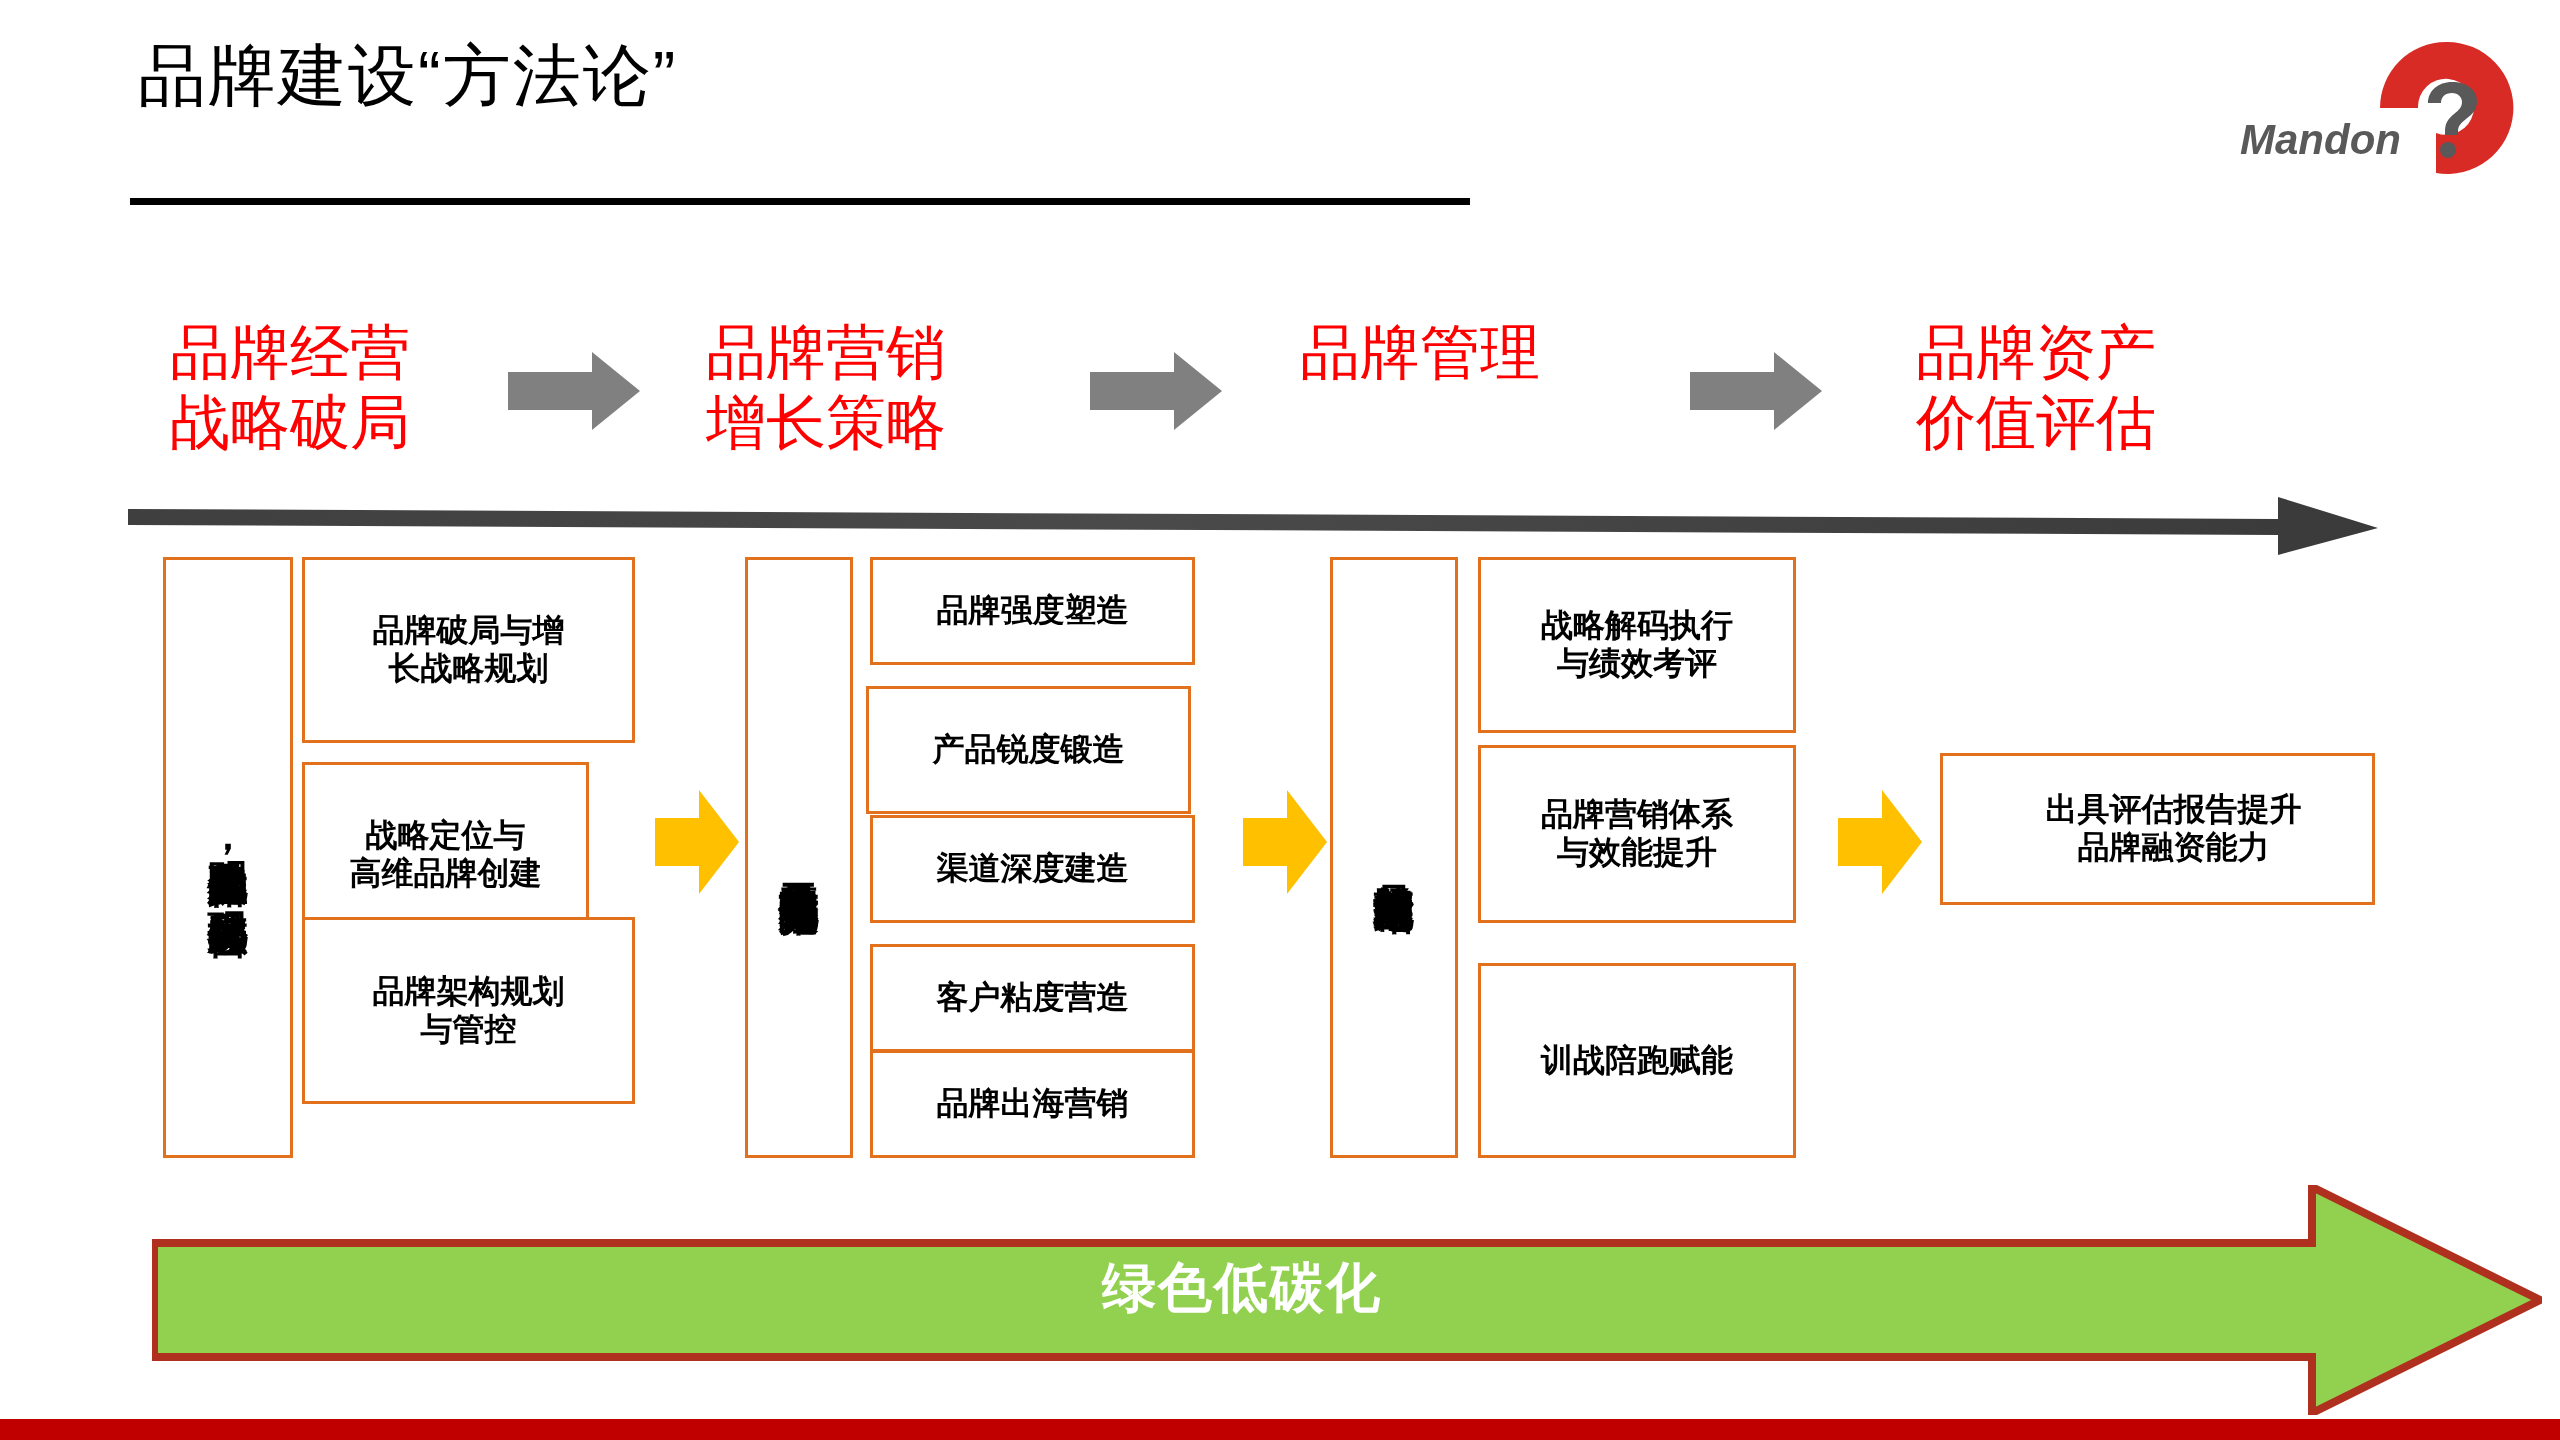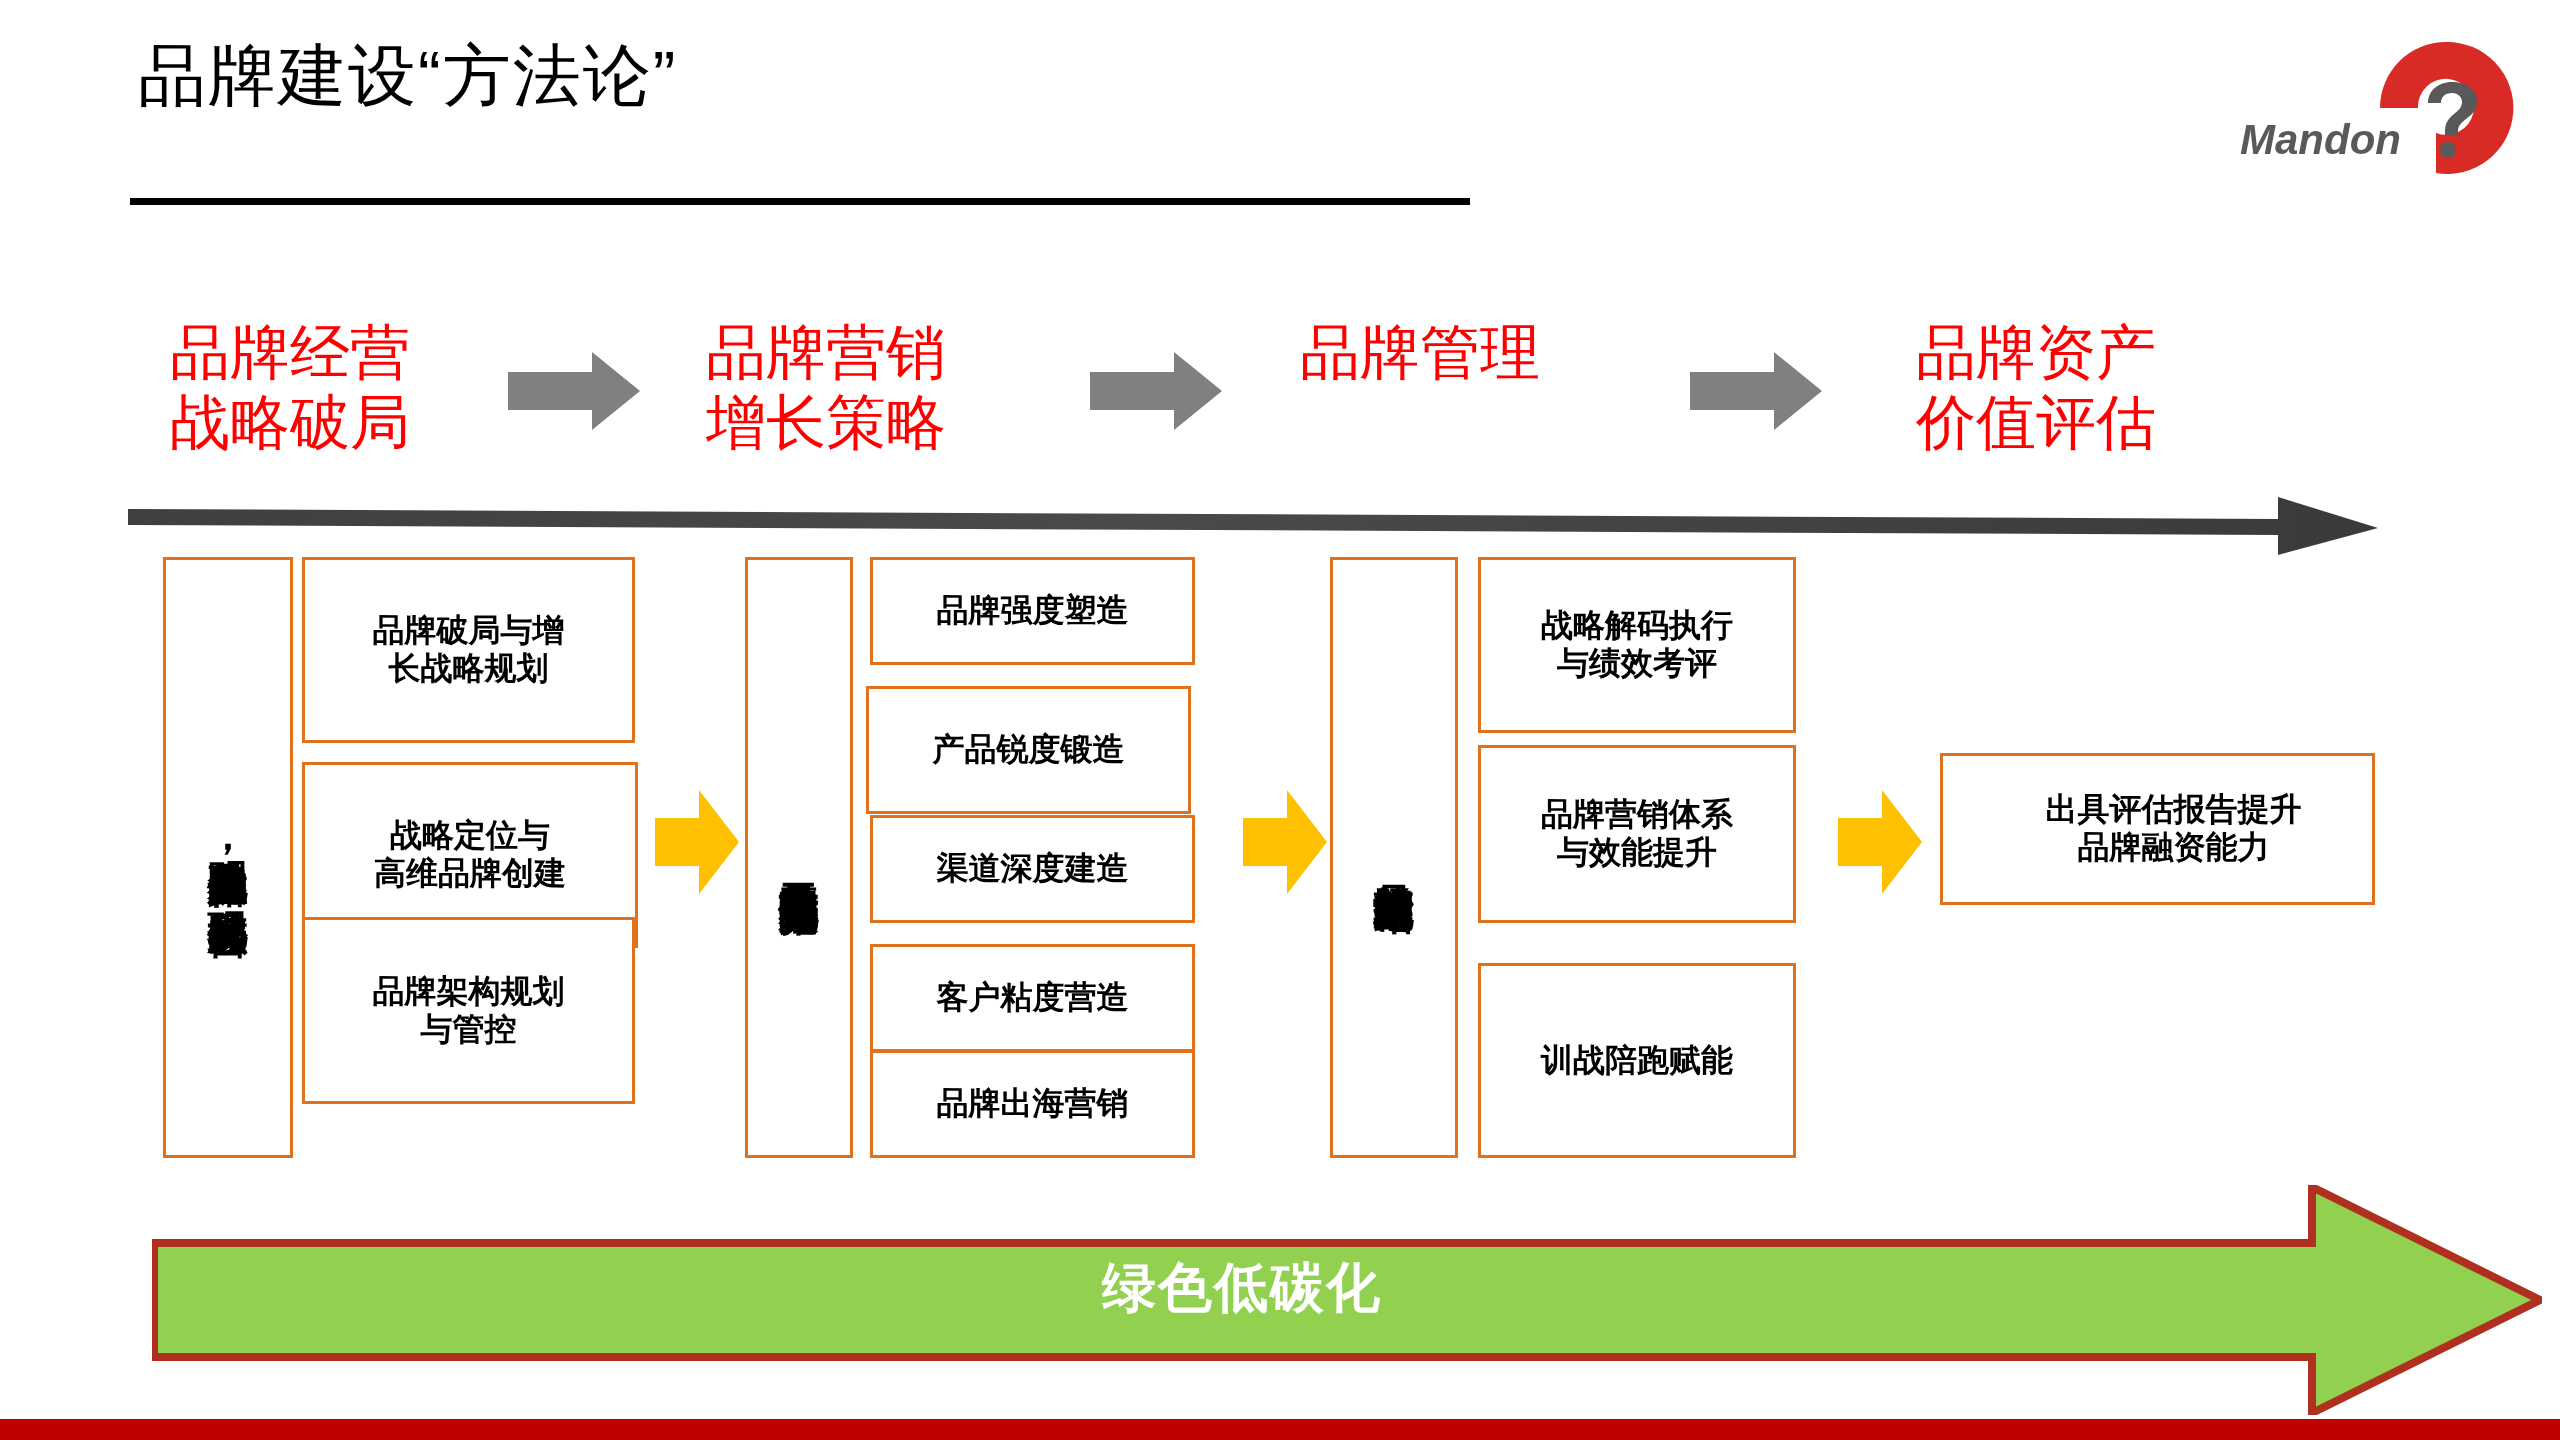--- a/index.html
+++ b/index.html
@@ -229,21 +229,21 @@
   </div>
 
   <div class="vbox" style="left:163px; top:557px; width:130px; height:601px;">
     <div class="vbox-text">明确品牌化发展路径，实现品牌引领经营</div>
   </div>
 
   <div class="hbox" style="left:302px; top:557px; width:333px; height:186px;">
     <div class="hbox-text">品牌破局与增
 长战略规划</div>
   </div>
-  <div class="hbox" style="left:302px; top:762px; width:336px; height:186px;">
+  <div class="hbox" style="left:302px; top:762px; width:287px; height:186px;">
     <div class="hbox-text">战略定位与
 高维品牌创建</div>
   </div>
   <div class="hbox" style="left:302px; top:917px; width:333px; height:187px;">
     <div class="hbox-text">品牌架构规划
 与管控</div>
   </div>
 
   <svg class="conn-arrow" style="left:655px; top:790px;" viewBox="0 0 84 104">
     <polygon points="0,28 44,28 44,0 84,52 44,104 44,76 0,76" fill="#FFC000"></polygon>

